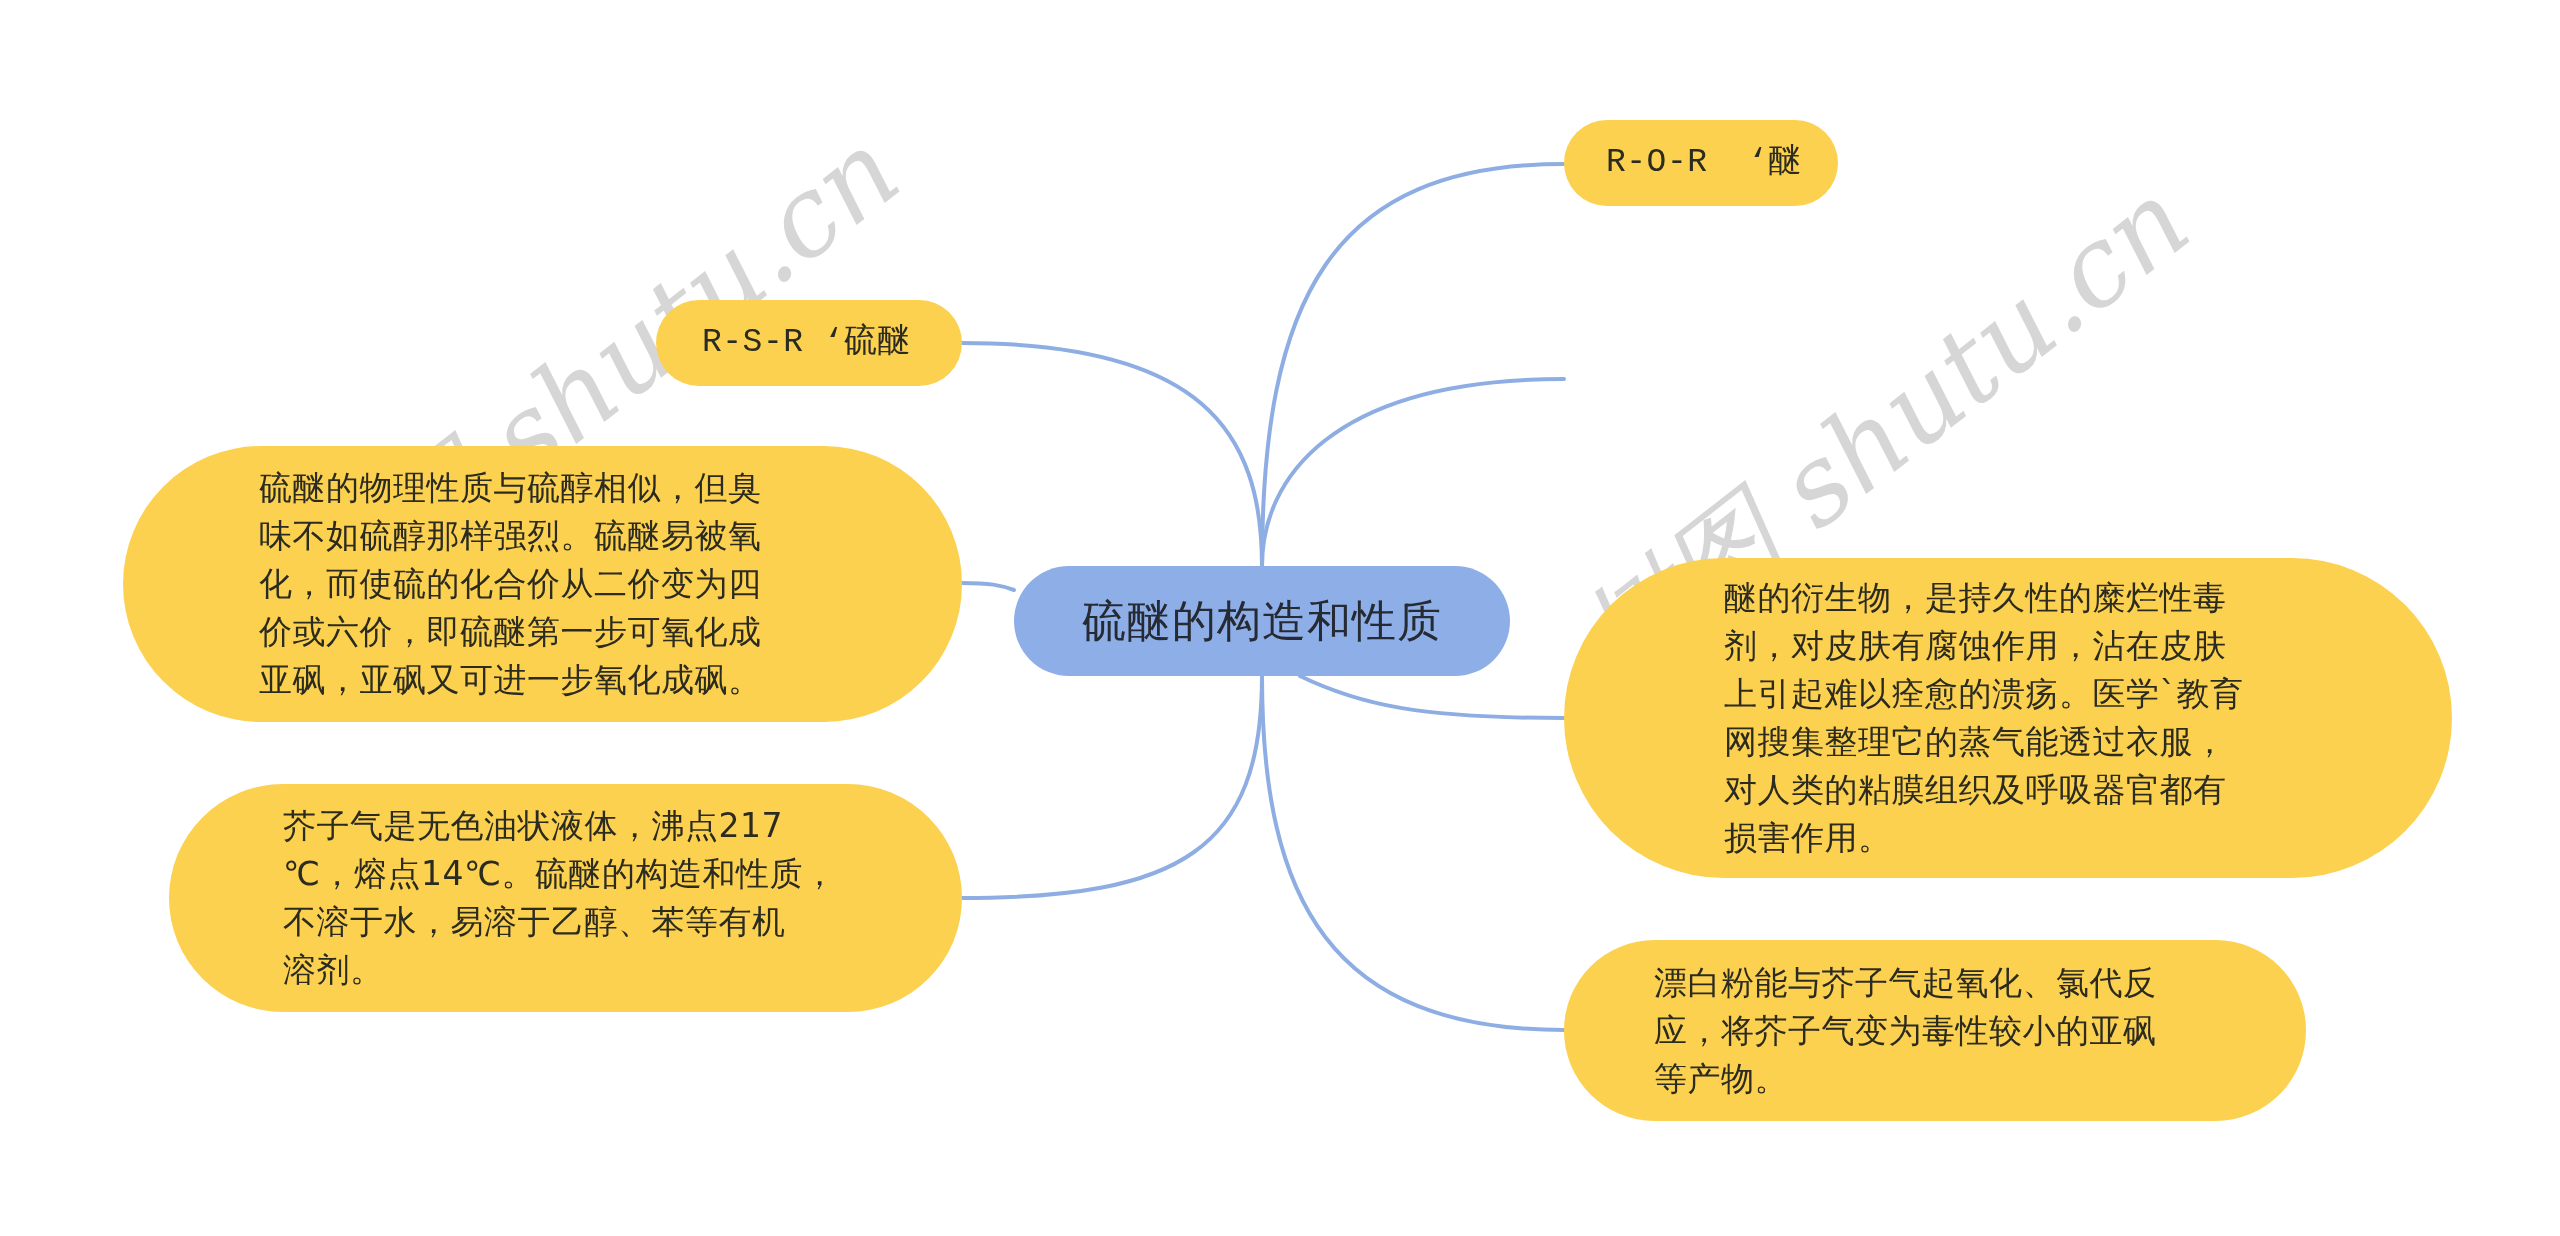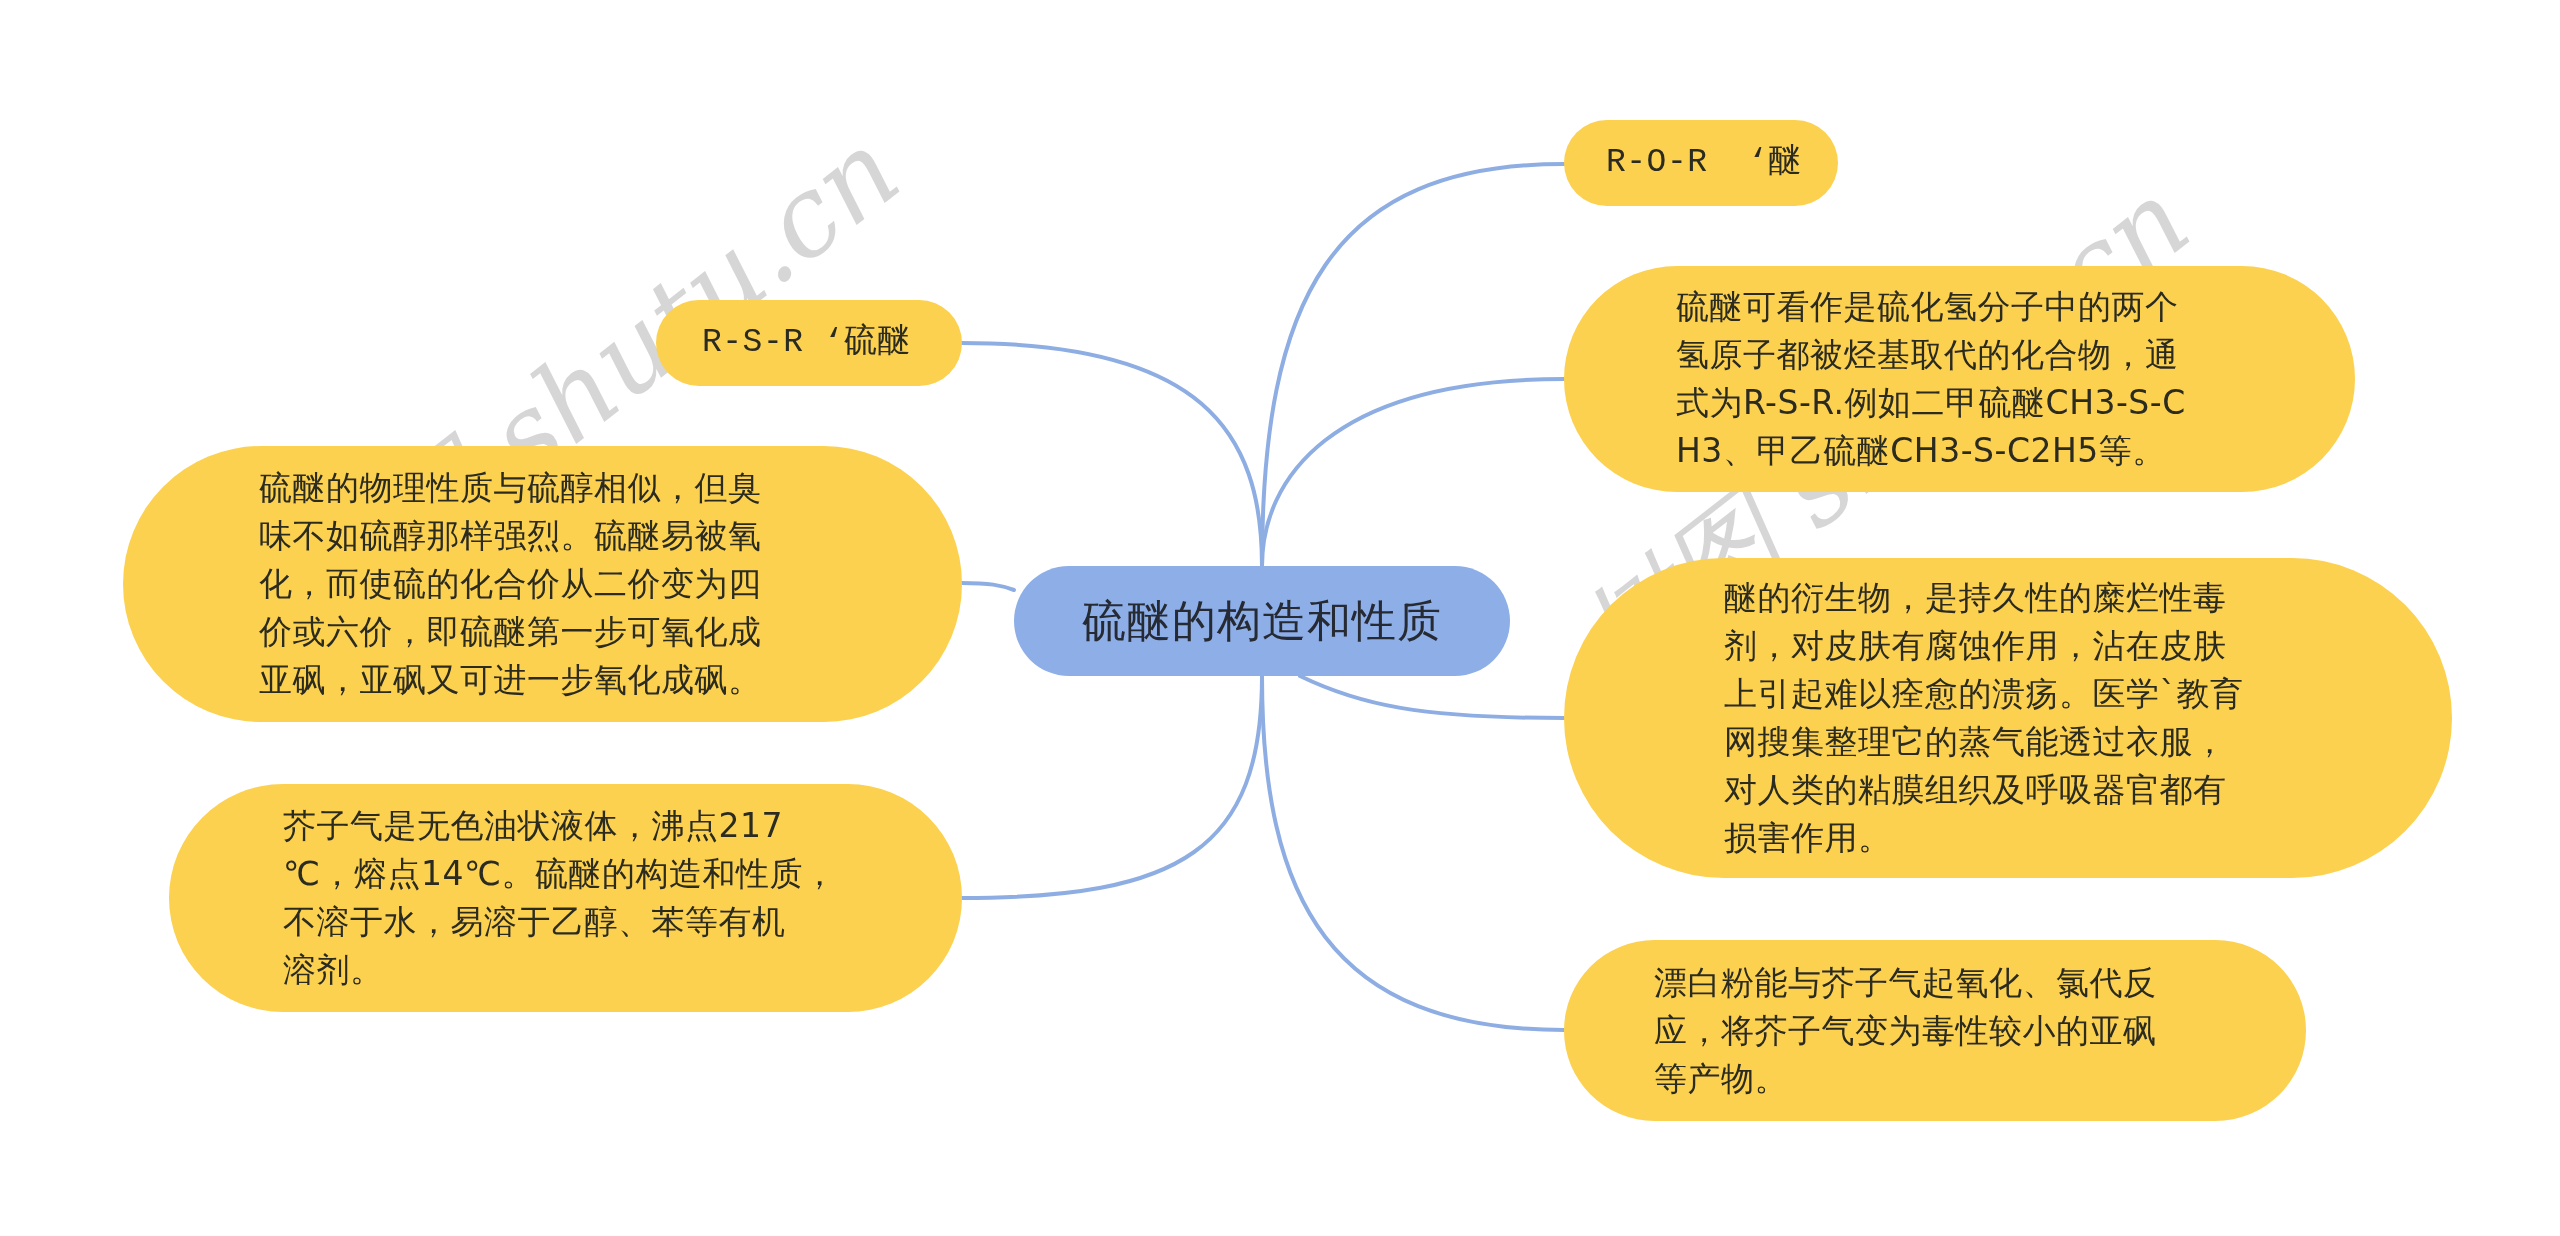--- a/index.html
+++ b/index.html
@@ -61,26 +61,20 @@
     <span class="txt">芥子气是无色油状液体，沸点217
 ℃，熔点14℃。硫醚的构造和性质，
 不溶于水，易溶于乙醇、苯等有机
 溶剂。</span>
   </div>
 
   <div class="node topic short" style="left:1564px; top:120px; width:274px; height:86px; padding-left:42px;">
     <span class="txt" style="white-space:pre;">R-O-R  ‘醚</span>
   </div>
 
-  <div class="node topic" style="left:1564px; top:266px; width:791px; height:226px; padding-left:112px;">
-    <span class="txt">硫醚可看作是硫化氢分子中的两个
-氢原子都被烃基取代的化合物，通
-式为R-S-R.例如二甲硫醚CH3-S-C
-H3、甲乙硫醚CH3-S-C2H5等。</span>
-  </div>
 
   <div class="node topic" style="left:1564px; top:940px; width:742px; height:181px; padding-left:90px;">
     <span class="txt">漂白粉能与芥子气起氧化、氯代反
 应，将芥子气变为毒性较小的亚砜
 等产物。</span>
   </div>
 
   <div class="node topic" style="left:1564px; top:558px; width:888px; height:320px; padding-left:160px;">
     <span class="txt">醚的衍生物，是持久性的糜烂性毒
 剂，对皮肤有腐蚀作用，沾在皮肤

